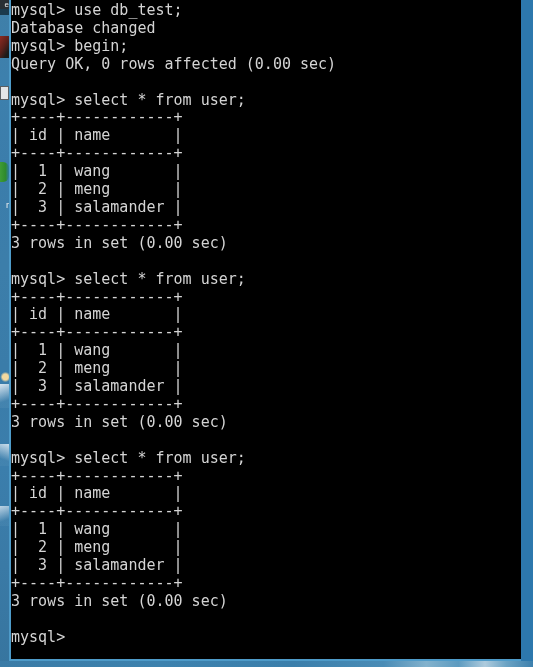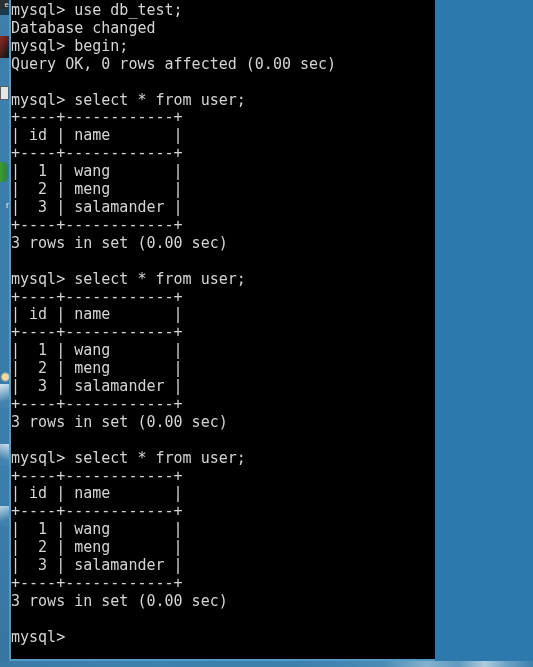--- a/index.html
+++ b/index.html
@@ -104,21 +104,21 @@
                 #3a7ba6 0%, #3d82ae 30%, #3b7fab 55%,
                 #4a8cb6 72%, #83b2cd 80%, #5d9bc0 86%,
                 #aecbdd 91%, #6ba3c4 95%, #3d80ad 100%);
   }
 
   
   #terminal-window {
     position: absolute;
     left: 9px;
     top: 0;
-    width: 426px;
+    width: 512px;
     height: 661px;
     background: #000000;
     border-left: 2px solid #4e9bc9;
     border-bottom: 2px solid #4e9bc9;
     box-sizing: border-box;
     overflow: hidden;
   }
   #terminal-screen {
     position: absolute;
     left: 0;

